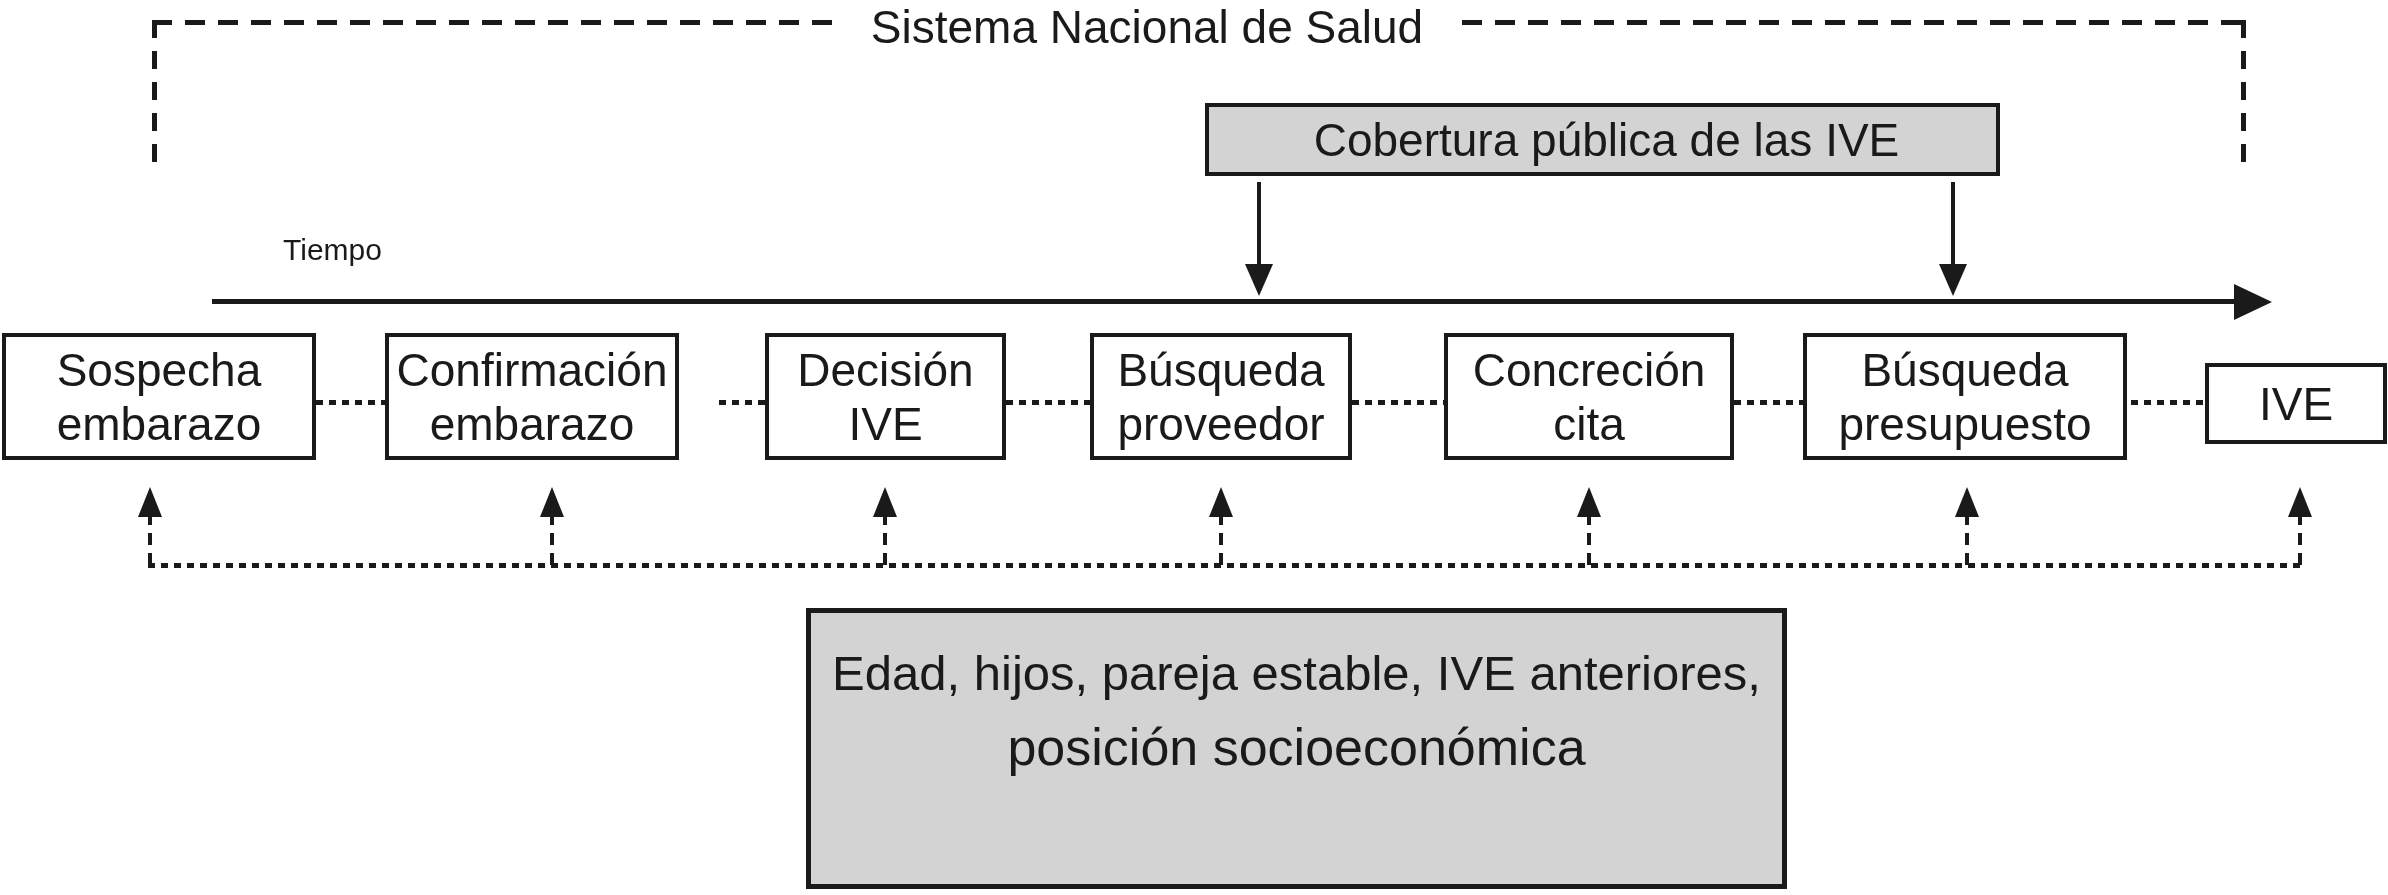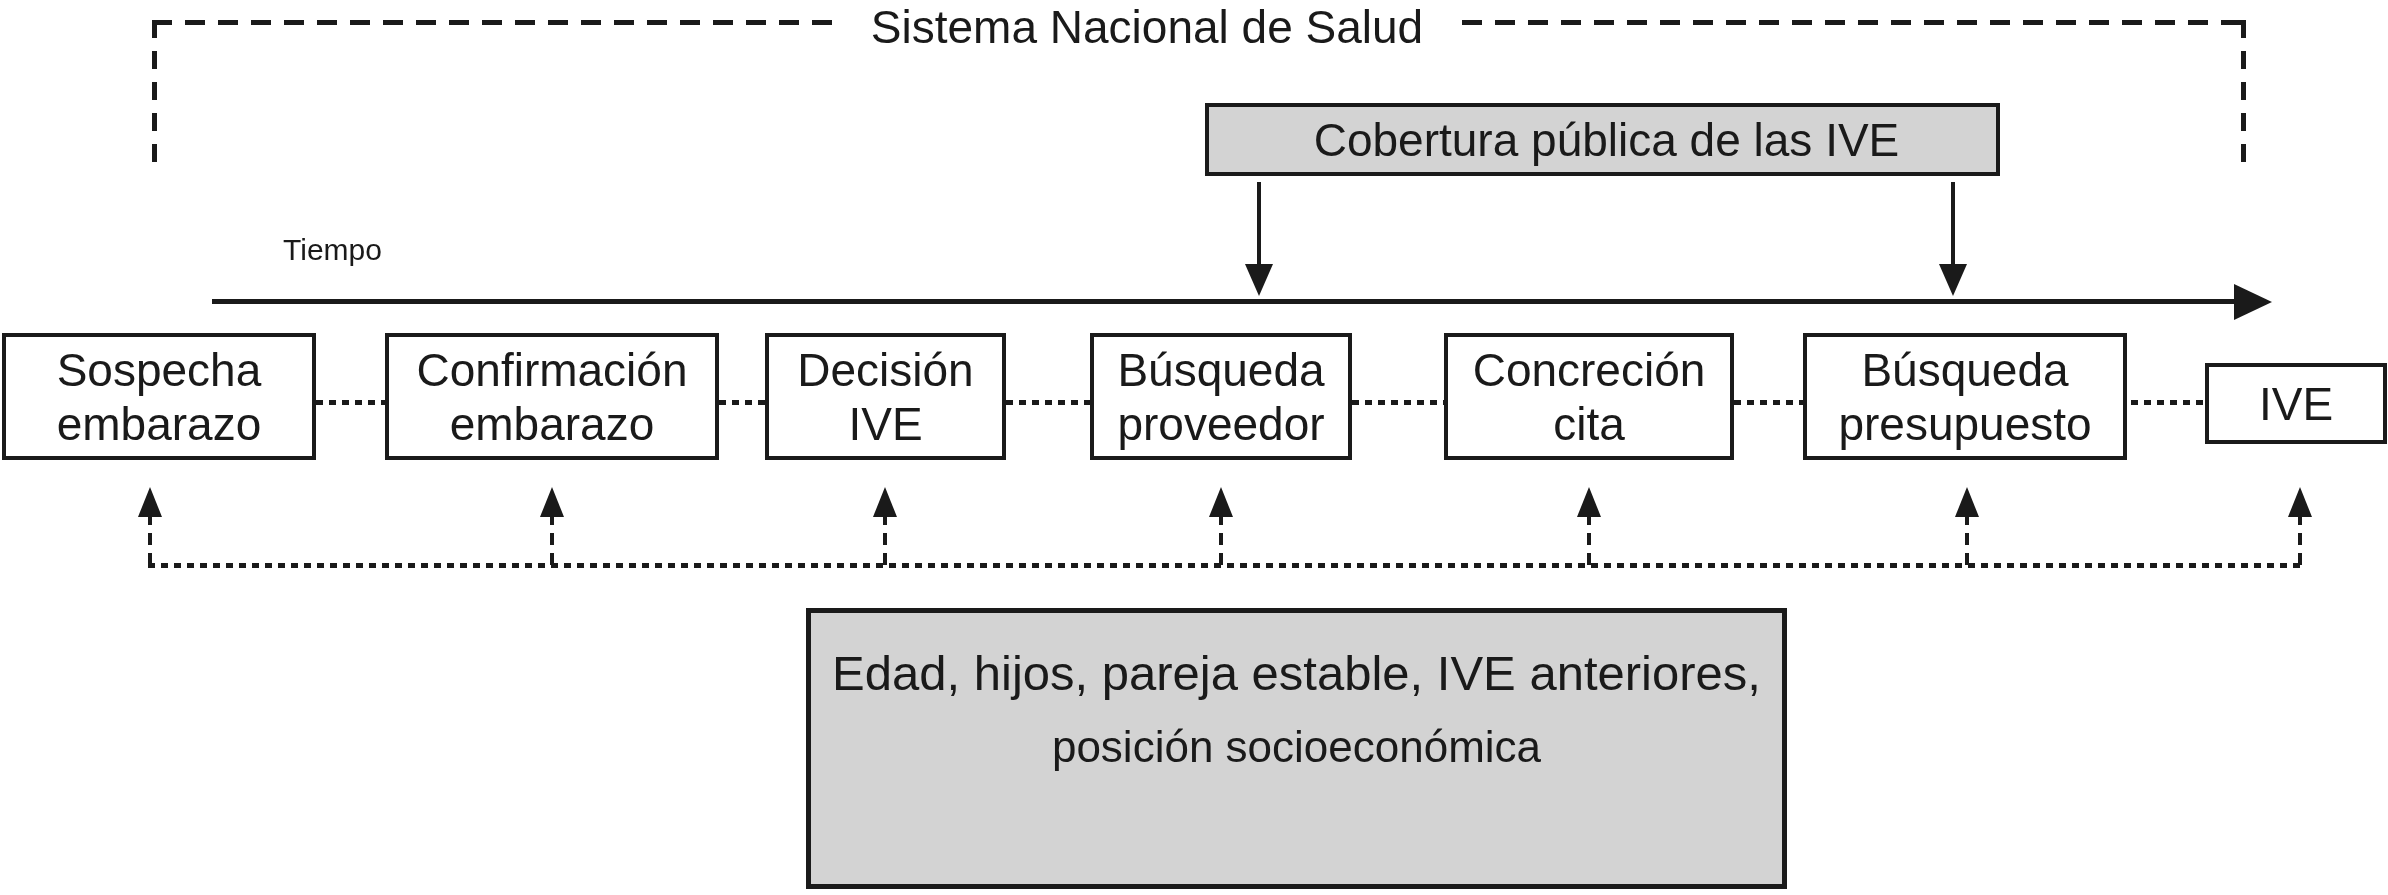--- a/index.html
+++ b/index.html
@@ -54,21 +54,21 @@
   }
   .stage-ive{top:363px;height:81px;}
   .factors-box{
     left:806px;top:608px;width:981px;height:281px;
     box-sizing:border-box;border:5px solid var(--line);
     background:var(--box-fill-gray);
     text-align:center;
   }
   .factors-title{margin-top:34px;font-size:46px;line-height:60px;}
   .factors-line{margin-top:30px;font-size:49px;line-height:60px;white-space:nowrap;}
-  .factors-line2{margin-top:14px;font-size:44px;line-height:60px;white-space:nowrap;}
+  .factors-line2{margin-top:14px;font-size:52px;line-height:60px;white-space:nowrap;}
 </style>
 </head>
 <body>
 
 <div id="canvas">
 
   <div class="abs dash-h" style="left:152px;top:20px;width:680px;"></div>
   <div class="abs sns-title">Sistema Nacional de Salud</div>
   <div class="abs dash-h" style="left:1462px;top:20px;width:784px;"></div>
   <div class="abs dash-v" style="left:152px;top:20px;height:148px;"></div>
@@ -82,21 +82,21 @@
   <div class="abs solid-v" style="left:1951px;top:182px;width:4px;height:84px;"></div>
   <div class="abs head-down" style="left:1939px;top:264px;"></div>
 
   <div class="abs time-label">Tiempo</div>
   <div class="abs solid-h" style="left:212px;top:299px;width:2023px;height:5px;"></div>
   <div class="abs head-right" style="left:2234px;top:284px;"></div>
 
   <div class="abs stage" style="left:2px;width:314px;">
     <span>Sospecha embarazo</span>
   </div>
-  <div class="abs stage" style="left:385px;width:334px;">
+  <div class="abs stage" style="left:385px;width:294px;">
     <span>Confirmación embarazo</span>
   </div>
   <div class="abs stage" style="left:765px;width:241px;">
     <span>Decisión IVE</span>
   </div>
   <div class="abs stage" style="left:1090px;width:262px;">
     <span>Búsqueda proveedor</span>
   </div>
   <div class="abs stage" style="left:1444px;width:290px;">
     <span>Concreción cita</span>

